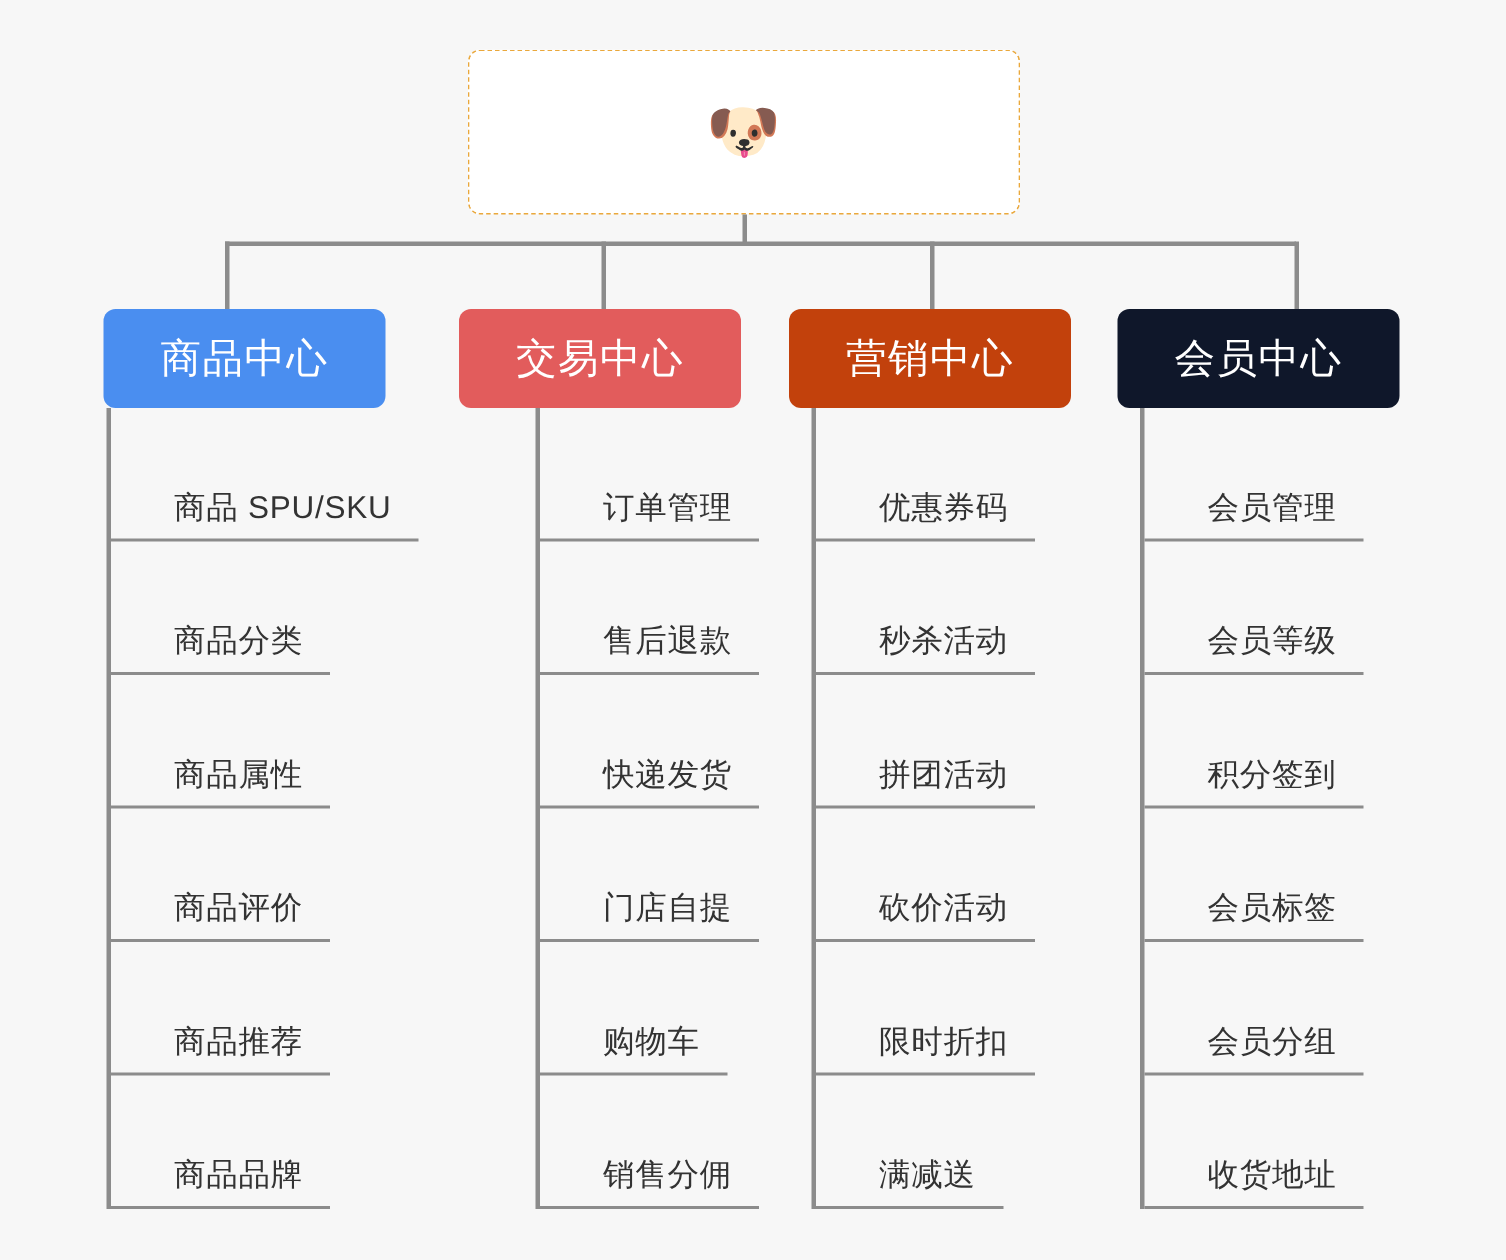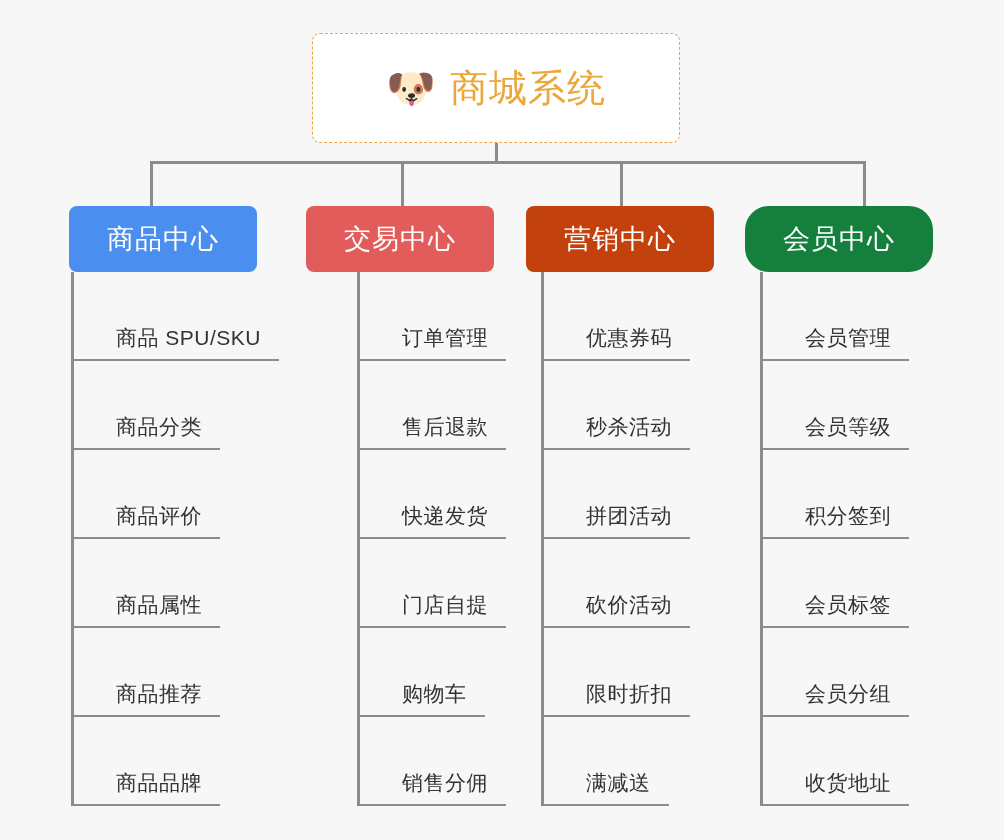--- a/index.html
+++ b/index.html
@@ -125,21 +125,20 @@
     letter-spacing: 0.5px;
   }
 </style>
 </head>
 <body>
 
 <div id="mindmap">
 
   <div class="root-node">
     <span class="root-emoji">🐶</span>
-    <span class="root-title">商城系统</span>
   </div>
 
   <div class="conn conn-stem"></div>
   <div class="conn conn-bar"></div>
 
   <div id="drops">
       <div class="conn conn-drop" style="left: 150px;"></div>
       <div class="conn conn-drop" style="left: 401px;"></div>
       <div class="conn conn-drop" style="left: 620px;"></div>
       <div class="conn conn-drop" style="left: 863px;"></div>
@@ -148,40 +147,40 @@
   <div id="headers">
       <div class="cat-header" style="left: 69px; background: rgb(74, 142, 240);">
         <span class="cat-header-label">商品中心</span>
       </div>
       <div class="cat-header" style="left: 306px; background: rgb(226, 92, 92); text-align: right;">
         <span class="cat-header-label">交易中心</span>
       </div>
       <div class="cat-header" style="left: 526px; background: #c2410c;">
         <span class="cat-header-label">营销中心</span>
       </div>
-      <div class="cat-header" style="left: 745px; background: #15803d; border-radius: 24px;">
+      <div class="cat-header" style="left: 745px; background: #0f172a;">
         <span class="cat-header-label">会员中心</span>
       </div>
     </div>
   <div id="columns">
       <div class="column" style="left: 71px;">
         <div class="col-spine" style="height: 534px;"></div>
         <div class="leaf-item">
           <div class="leaf-inner"><span class="leaf-label">商品 SPU/SKU</span></div>
         </div>
         <div class="leaf-item">
           <div class="leaf-inner"><span class="leaf-label">商品分类</span></div>
         </div>
         <div class="leaf-item">
+          <div class="leaf-inner"><span class="leaf-label">商品属性</span></div>
+        </div>
+        <div class="leaf-item">
           <div class="leaf-inner"><span class="leaf-label">商品评价</span></div>
         </div>
         <div class="leaf-item">
-          <div class="leaf-inner"><span class="leaf-label">商品属性</span></div>
-        </div>
-        <div class="leaf-item">
           <div class="leaf-inner"><span class="leaf-label">商品推荐</span></div>
         </div>
         <div class="leaf-item">
           <div class="leaf-inner"><span class="leaf-label">商品品牌</span></div>
         </div>
       </div>
       <div class="column" style="left: 321px; margin-left: 36px;">
         <div class="col-spine" style="height: 534px;"></div>
         <div class="leaf-item">
           <div class="leaf-inner"><span class="leaf-label">订单管理</span></div>

